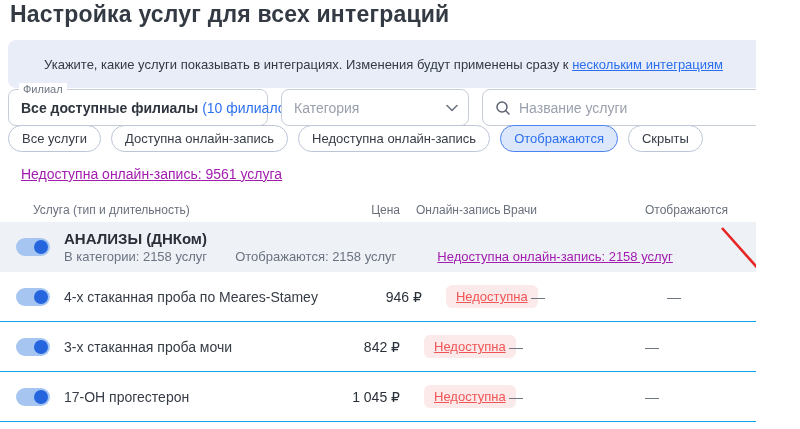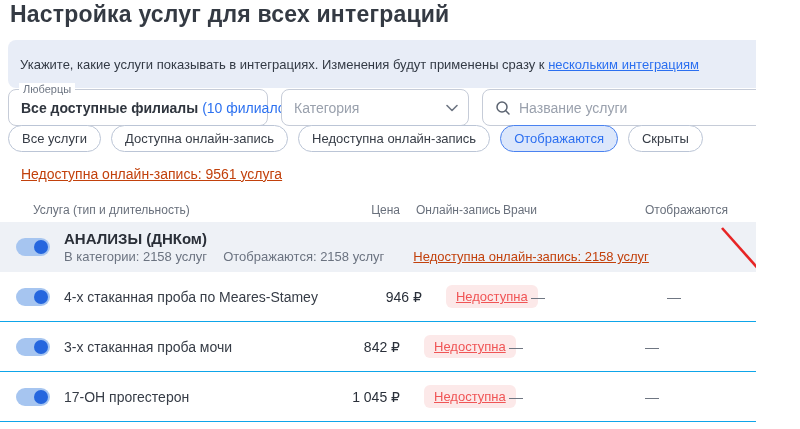--- a/index.html
+++ b/index.html
@@ -24,21 +24,21 @@
   }
 
   
   .banner {
     position: absolute; left: 8px; top: 40px; width: 784px; height: 48px;
     background: #e8edf7; border-radius: 8px;
     display: flex; align-items: center;
     padding: 0 60px 0 12px;
     overflow: hidden;
   }
-  .banner-text { font-size: 13px; color: #333a45; white-space: nowrap; }
+  .banner-text { font-size: 13px; color: #333a45; white-space: nowrap; margin-left: 24px; }
   .banner-text a { color: #2b6ff0; text-decoration: underline; cursor: pointer; }
   .info-circle {
     position: absolute; right: -8px; top: 5px;
     width: 38px; height: 38px; border-radius: 50%;
     border: 2px solid #a9cbee;
     color: #95bfe9; font-size: 21px; font-style: normal;
     display: flex; align-items: center; justify-content: center;
   }
 
   
@@ -80,38 +80,38 @@
   .chip.selected {
     border-color: #4a82f0; background: #dce7fb; color: #2c6ff0;
   }
 
   
   .clinic-row {
     position: absolute; left: 8px; top: 166px;
     display: flex; align-items: baseline; gap: 18px;
   }
   .clinic-name { font-size: 15px; font-weight: 700; color: #272c35; white-space: nowrap; }
-  .red-link { font-size: 14px; color: #c2410c; text-decoration: underline; cursor: pointer; white-space: nowrap; padding-left: 13px; }
+  .red-link { font-size: 14px; color: #a21caf; text-decoration: underline; cursor: pointer; white-space: nowrap; padding-left: 13px; }
 
   
   .table { position: absolute; left: 0; top: 198px; width: 800px; }
   .tgrid {
     display: grid;
     grid-template-columns: 56px 1fr 104px 16px 87px 142px 125px 30px;
     align-items: center;
   }
   .thead { height: 24px; }
   .th { font-size: 12px; color: #69707c; white-space: nowrap; }
   .th-service { grid-column: 1 / 3; padding-left: 33px; }
   .th-price { text-align: right; }
 
   .cat-row { height: 50px; background: #eef1f6; }
   .cat-content { grid-column: 2 / 9; display: flex; flex-direction: column; gap: 2px; padding-left: 8px; }
   .cat-title { font-size: 15px; font-weight: 700; color: #2a2f38; }
-  .cat-sub { display: flex; gap: 16px; font-size: 13px; }
+  .cat-sub { display: flex; gap: 28px; font-size: 13px; }
   .cat-sub .muted { color: #6b7380; }
 
   .svc-row { height: 50px; border-bottom: 1px solid #0ea5e9; background: #fff; }
   .toggle-cell { padding-left: 16px; }
   .svc-name { font-size: 14px; color: #363c46; padding-left: 8px; white-space: nowrap; }
   .svc-price { font-size: 14px; color: #2a303a; text-align: right; white-space: nowrap; }
   .svc-online { padding-left: 8px; }
   .badge {
     display: inline-block; background: #fce9e9; border-radius: 6px;
     padding: 4px 10px; font-size: 13px; color: #f05455;
@@ -142,21 +142,21 @@
 
   <h1 class="page-title">Настройка услуг для всех интеграций</h1>
 
   <div class="banner">
     <div class="banner-text"><span>Укажите, какие услуги показывать в интеграциях. Изменения будут применены сразу к </span><a>нескольким интеграциям</a></div>
     <div class="info-circle">i</div>
   </div>
 
   <div class="filters">
     <div class="field field-branch">
-      <span class="float-label">Люберцы</span>
+      <span class="float-label">Филиал</span>
       <span class="field-value">Все доступные филиалы</span>
       <span class="field-value-suffix">(10 филиалов)</span>
       <span class="chev">
         <svg width="12" height="8" viewBox="0 0 12 8">
             <path d="M1 1.5 L6 6.5 L11 1.5" fill="none" stroke="#6e7683" stroke-width="1.6" stroke-linecap="round" stroke-linejoin="round"></path>
           </svg>
       </span>
     </div>
     <div class="field field-category">
       <span class="placeholder">Категория</span>

